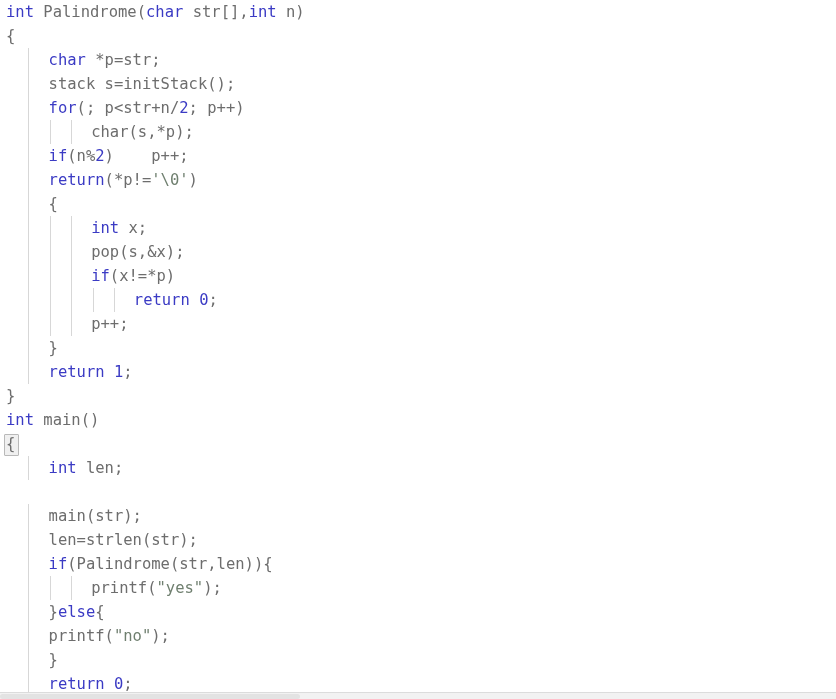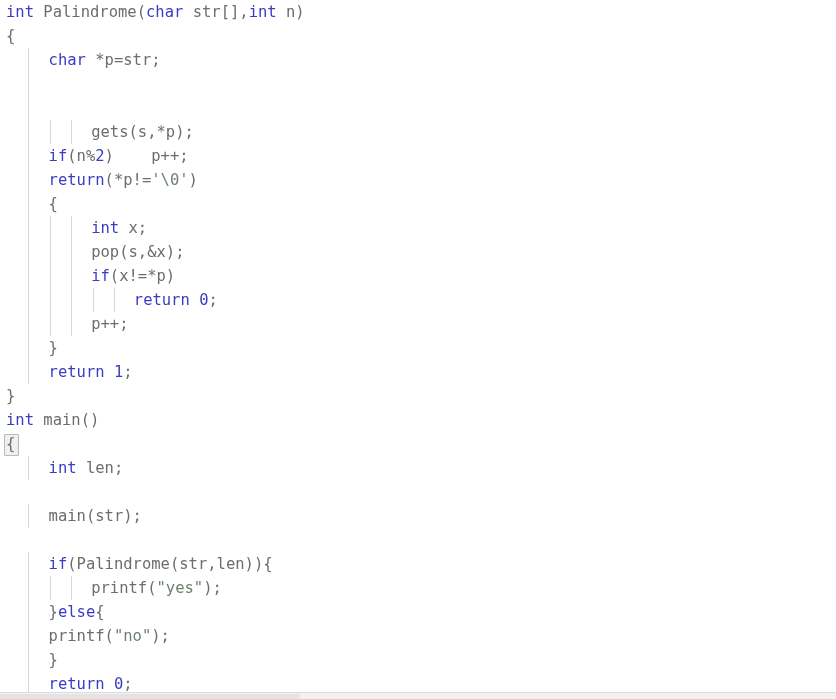--- a/index.html
+++ b/index.html
@@ -82,38 +82,39 @@
 </style>
 </head>
 <body>
 
 <div id="editor-root">
 
   <div id="code-area">
       <div class="code-line" style="top: 0px; position: absolute; left: 0px; width: 836px;"><span style="position: relative; margin-left: 0px;"><span class="tok kw">int</span><span class="tok plain"> </span><span class="tok ident">Palindrome</span><span class="tok plain">(</span><span class="tok kw">char</span><span class="tok plain"> str[],</span><span class="tok kw">int</span><span class="tok plain"> n)</span></span></div>
       <div class="code-line" style="top: 24px; position: absolute; left: 0px; width: 836px;"><span style="position: relative; margin-left: 0px;"><span class="tok plain">{</span></span></div>
       <div class="code-line" style="top: 48px; position: absolute; left: 0px; width: 836px;"><div class="guide" style="left: 28px;"></div><span style="position: relative; margin-left: 42.6px;"><span class="tok kw">char</span><span class="tok plain"> *p=str;</span></span></div>
-      <div class="code-line" style="top: 72px; position: absolute; left: 0px; width: 836px;"><div class="guide" style="left: 28px;"></div></div>
-      <div class="code-line" style="top: 96px; position: absolute; left: 0px; width: 836px;"><div class="guide" style="left: 28px;"></div></div>
-      <div class="code-line" style="top: 120px; position: absolute; left: 0px; width: 836px;"><div class="guide" style="left: 28px;"></div><div class="guide" style="left: 49.5px;"></div><div class="guide" style="left: 71px;"></div><span style="position: relative; margin-left: 85.2px;"><span class="tok plain">gets(s,*p);</span></span></div>
+      <div class="code-line" style="top: 72px; position: absolute; left: 0px; width: 836px;"><div class="guide" style="left: 28px;"></div><span style="position: relative; margin-left: 42.6px;"><span class="tok plain">stack s=initStack();</span></span></div>
+      <div class="code-line" style="top: 96px; position: absolute; left: 0px; width: 836px;"><div class="guide" style="left: 28px;"></div><span style="position: relative; margin-left: 42.6px;"><span class="tok kw">for</span><span class="tok plain">(; p&lt;str+n/</span><span class="tok num">2</span><span class="tok plain">; p++)</span></span></div>
+      <div class="code-line" style="top: 120px; position: absolute; left: 0px; width: 836px;"><div class="guide" style="left: 28px;"></div><div class="guide" style="left: 49.5px;"></div><div class="guide" style="left: 71px;"></div><span style="position: relative; margin-left: 85.2px;"><span class="tok plain">char(s,*p);</span></span></div>
       <div class="code-line" style="top: 144px; position: absolute; left: 0px; width: 836px;"><div class="guide" style="left: 28px;"></div><span style="position: relative; margin-left: 42.6px;"><span class="tok kw">if</span><span class="tok plain">(n%</span><span class="tok num">2</span><span class="tok plain">)    p++;</span></span></div>
       <div class="code-line" style="top: 168px; position: absolute; left: 0px; width: 836px;"><div class="guide" style="left: 28px;"></div><span style="position: relative; margin-left: 42.6px;"><span class="tok kw">return</span><span class="tok plain">(*p!=</span><span class="tok str">'\0'</span><span class="tok plain">)</span></span></div>
       <div class="code-line" style="top: 192px; position: absolute; left: 0px; width: 836px;"><div class="guide" style="left: 28px;"></div><span style="position: relative; margin-left: 42.6px;"><span class="tok plain">{</span></span></div>
       <div class="code-line" style="top: 216px; position: absolute; left: 0px; width: 836px;"><div class="guide" style="left: 28px;"></div><div class="guide" style="left: 49.5px;"></div><div class="guide" style="left: 71px;"></div><span style="position: relative; margin-left: 85.2px;"><span class="tok kw">int</span><span class="tok plain"> x;</span></span></div>
       <div class="code-line" style="top: 264px; position: absolute; left: 0px; width: 836px;"><div class="guide" style="left: 28px;"></div><div class="guide" style="left: 49.5px;"></div><div class="guide" style="left: 71px;"></div><span style="position: relative; margin-left: 85.2px;"><span class="tok kw">if</span><span class="tok plain">(x!=*p)</span></span></div>
       <div class="code-line" style="top: 240px; position: absolute; left: 0px; width: 836px;"><div class="guide" style="left: 28px;"></div><div class="guide" style="left: 49.5px;"></div><div class="guide" style="left: 71px;"></div><span style="position: relative; margin-left: 85.2px;"><span class="tok plain">pop(s,&amp;x);</span></span></div>
       <div class="code-line" style="top: 288px; position: absolute; left: 0px; width: 836px;"><div class="guide" style="left: 28px;"></div><div class="guide" style="left: 49.5px;"></div><div class="guide" style="left: 71px;"></div><div class="guide" style="left: 92.5px;"></div><div class="guide" style="left: 114px;"></div><span style="position: relative; margin-left: 127.8px;"><span class="tok kw">return</span><span class="tok plain"> </span><span class="tok num">0</span><span class="tok plain">;</span></span></div>
       <div class="code-line" style="top: 312px; position: absolute; left: 0px; width: 836px;"><div class="guide" style="left: 28px;"></div><div class="guide" style="left: 49.5px;"></div><div class="guide" style="left: 71px;"></div><span style="position: relative; margin-left: 85.2px;"><span class="tok plain">p++;</span></span></div>
       <div class="code-line" style="top: 336px; position: absolute; left: 0px; width: 836px;"><div class="guide" style="left: 28px;"></div><span style="position: relative; margin-left: 42.6px;"><span class="tok plain">}</span></span></div>
       <div class="code-line" style="top: 360px; position: absolute; left: 0px; width: 836px;"><div class="guide" style="left: 28px;"></div><span style="position: relative; margin-left: 42.6px;"><span class="tok kw">return</span><span class="tok plain"> </span><span class="tok num">1</span><span class="tok plain">;</span></span></div>
       <div class="code-line" style="top: 384px; position: absolute; left: 0px; width: 836px;"><span style="position: relative; margin-left: 0px;"><span class="tok plain">}</span></span></div>
       <div class="code-line" style="top: 408px; position: absolute; left: 0px; width: 836px;"><span style="position: relative; margin-left: 0px;"><span class="tok kw">int</span><span class="tok plain"> main()</span></span></div>
       <div class="code-line" style="top: 432px; position: absolute; left: 0px; width: 836px;"><div class="bracket-hl" style="left: 4px; top: 2px; width: 12.65px; height: 20px;"></div><span style="position: relative; margin-left: 0px;"><span class="tok plain">{</span></span></div>
       <div class="code-line" style="top: 456px; position: absolute; left: 0px; width: 836px;"><div class="guide" style="left: 28px;"></div><span style="position: relative; margin-left: 42.6px;"><span class="tok kw">int</span><span class="tok plain"> len;</span></span></div>
       <div class="code-line" style="top: 504px; position: absolute; left: 0px; width: 836px;"><div class="guide" style="left: 28px;"></div><span style="position: relative; margin-left: 42.6px;"><span class="tok plain">main(str);</span></span></div>
+      <div class="code-line" style="top: 528px; position: absolute; left: 0px; width: 836px;"><div class="guide" style="left: 28px;"></div><span style="position: relative; margin-left: 42.6px;"><span class="tok plain">len=strlen(str);</span></span></div>
       <div class="code-line" style="top: 552px; position: absolute; left: 0px; width: 836px;"><div class="guide" style="left: 28px;"></div><span style="position: relative; margin-left: 42.6px;"><span class="tok kw">if</span><span class="tok plain">(Palindrome(str,len)){</span></span></div>
       <div class="code-line" style="top: 576px; position: absolute; left: 0px; width: 836px;"><div class="guide" style="left: 28px;"></div><div class="guide" style="left: 49.5px;"></div><div class="guide" style="left: 71px;"></div><span style="position: relative; margin-left: 85.2px;"><span class="tok plain">printf(</span><span class="tok str">"yes"</span><span class="tok plain">);</span></span></div>
       <div class="code-line" style="top: 600px; position: absolute; left: 0px; width: 836px;"><div class="guide" style="left: 28px;"></div><span style="position: relative; margin-left: 42.6px;"><span class="tok plain">}</span><span class="tok kw">else</span><span class="tok plain">{</span></span></div>
       <div class="code-line" style="top: 624px; position: absolute; left: 0px; width: 836px;"><div class="guide" style="left: 28px;"></div><span style="position: relative; margin-left: 42.6px;"><span class="tok plain">printf(</span><span class="tok str">"no"</span><span class="tok plain">);</span></span></div>
       <div class="code-line" style="top: 648px; position: absolute; left: 0px; width: 836px;"><div class="guide" style="left: 28px;"></div><span style="position: relative; margin-left: 42.6px;"><span class="tok plain">}</span></span></div>
       <div class="code-line" style="top: 672px; position: absolute; left: 0px; width: 836px;"><div class="guide" style="left: 28px;"></div><span style="position: relative; margin-left: 42.6px;"><span class="tok kw">return</span><span class="tok plain"> </span><span class="tok num">0</span><span class="tok plain">;</span></span></div>
     </div>
 
   <div id="hscroll">
     <div class="thumb" style="width: 300px;"></div>

